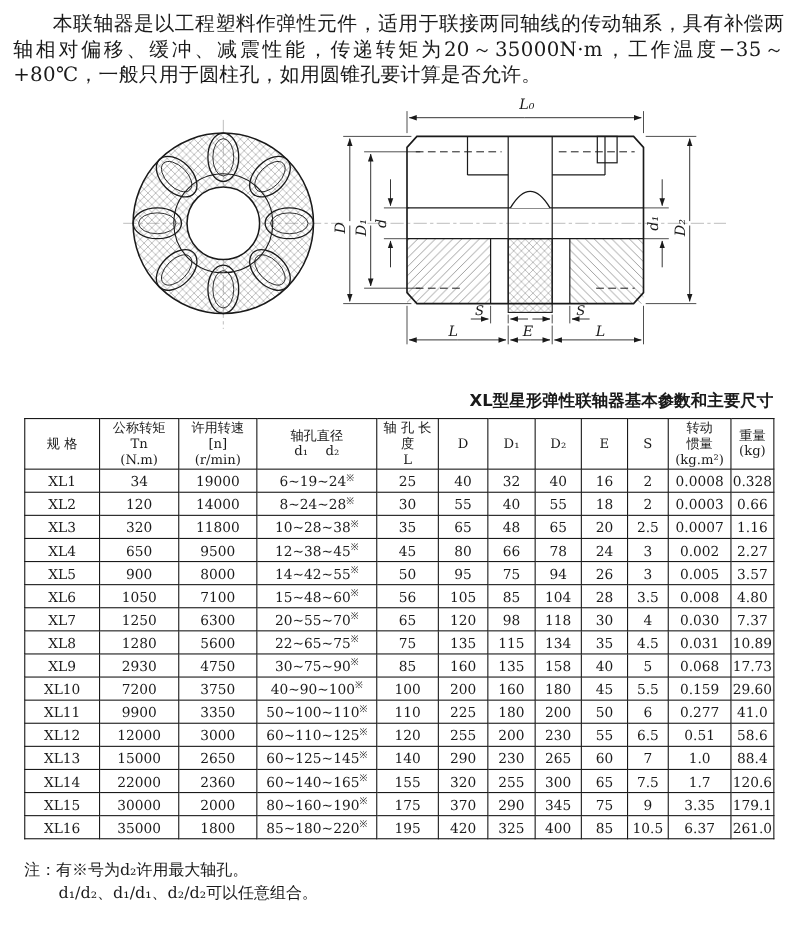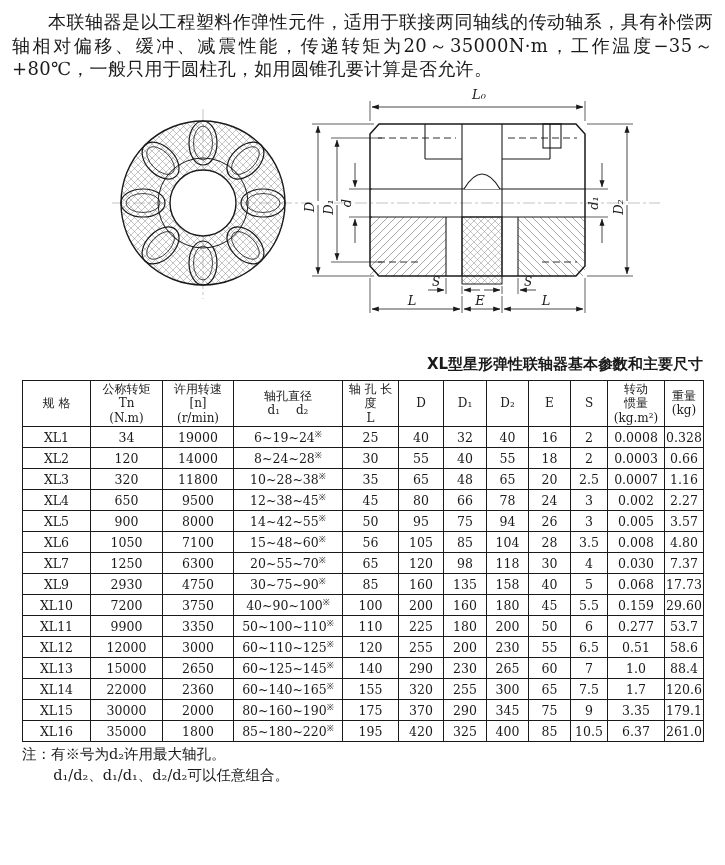--- a/index.html
+++ b/index.html
@@ -61,21 +61,21 @@
   }
   table.params td {
     font-size: 12.5px;
     height: 21px;
     line-height: 13px;
     padding: 0 1px;
   }
   td.bore sup { font-size: 8.5px; line-height: 0; }
 
   .notes {
-    margin-top: 2px;
+    margin-top: 18px;
     margin-left: 10px;
     font-size: 14.5px;
     line-height: 21px;
   }
   .notes .line2 { padding-left: 2.15em; }
 </style>
 </head>
 <body>
 
 <div class="page">
@@ -383,20 +383,34 @@
           <td>65</td>
           <td>120</td>
           <td>98</td>
           <td>118</td>
           <td>30</td>
           <td>4</td>
           <td>0.030</td>
           <td>7.37</td>
         </tr>
         <tr>
+          <td>XL8</td>
+          <td>1280</td>
+          <td>5600</td>
+          <td class="bore"><span>22~65~75</span><sup>※</sup></td>
+          <td>75</td>
+          <td>135</td>
+          <td>115</td>
+          <td>134</td>
+          <td>35</td>
+          <td>4.5</td>
+          <td>0.031</td>
+          <td>10.89</td>
+        </tr>
+        <tr>
           <td>XL9</td>
           <td>2930</td>
           <td>4750</td>
           <td class="bore"><span>30~75~90</span><sup>※</sup></td>
           <td>85</td>
           <td>160</td>
           <td>135</td>
           <td>158</td>
           <td>40</td>
           <td>5</td>
@@ -422,21 +436,21 @@
           <td>9900</td>
           <td>3350</td>
           <td class="bore"><span>50~100~110</span><sup>※</sup></td>
           <td>110</td>
           <td>225</td>
           <td>180</td>
           <td>200</td>
           <td>50</td>
           <td>6</td>
           <td>0.277</td>
-          <td>53.7</td>
+          <td>41.0</td>
         </tr>
         <tr>
           <td>XL12</td>
           <td>12000</td>
           <td>3000</td>
           <td class="bore"><span>60~110~125</span><sup>※</sup></td>
           <td>120</td>
           <td>255</td>
           <td>200</td>
           <td>230</td>

